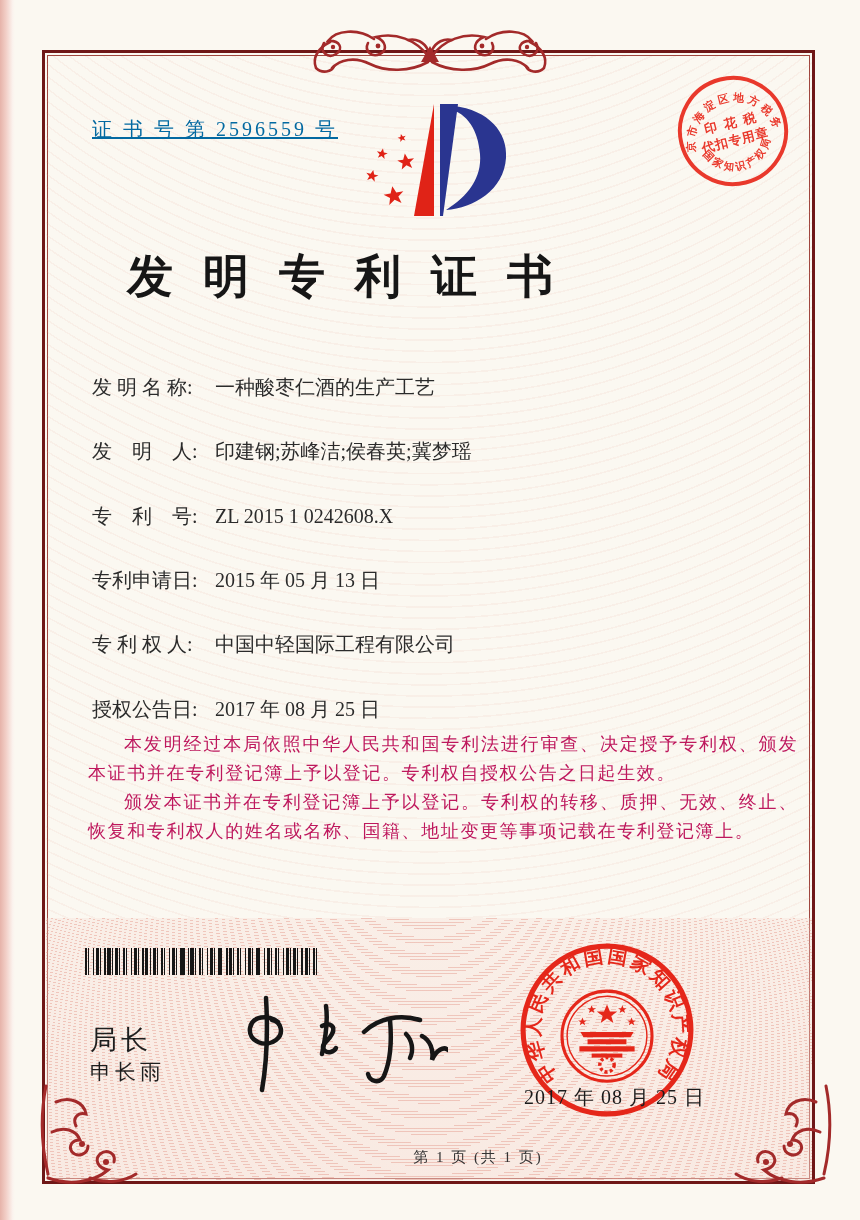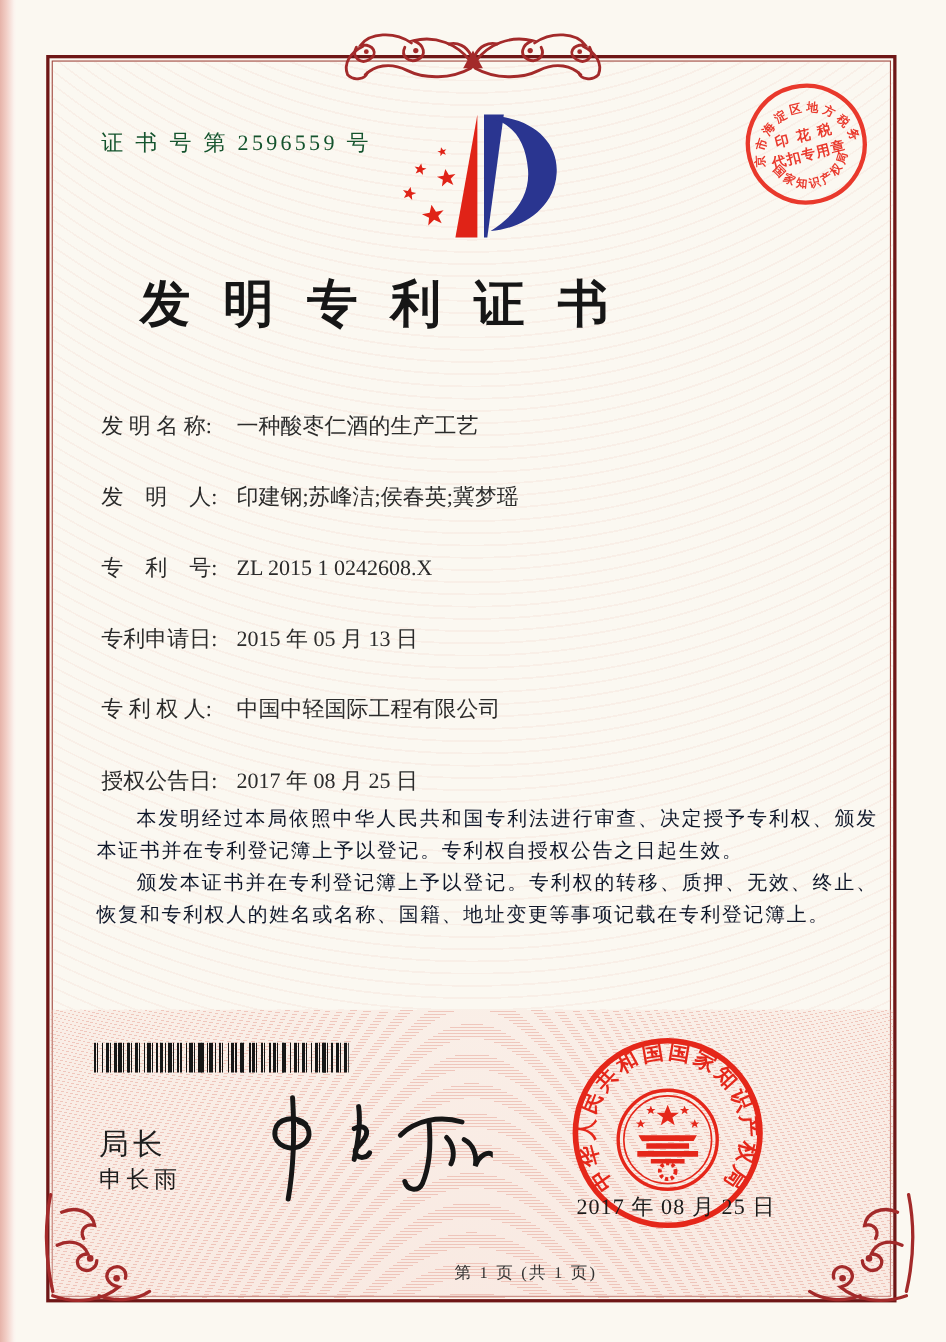--- a/index.html
+++ b/index.html
@@ -19,36 +19,36 @@
     border:1px solid #a0463e;}
   
   .guilloche{position:absolute;left:46px;top:918px;width:766px;height:262px;
     background:
       repeating-radial-gradient(ellipse 160% 220% at 50% -120%,
         rgba(224,139,124,0.40) 0 1px, rgba(0,0,0,0) 1px 6px),
       linear-gradient(180deg, rgba(246,216,208,0.30), rgba(246,216,208,0.45));}
   .guilloche-faint{position:absolute;left:46px;top:56px;width:766px;height:862px;
     background:repeating-radial-gradient(ellipse 170% 240% at 50% -140%,
       rgba(228,160,145,0.10) 0 1px, rgba(0,0,0,0) 1px 7px);}
-  .cert-no{position:absolute;left:92px;top:116px;font-size:20px;letter-spacing:3px;color:#14532d;}
+  .cert-no{position:absolute;left:92px;top:116px;font-size:20px;letter-spacing:3px;color:#0369a1;text-decoration:underline;}
   .title{position:absolute;left:0;top:246px;width:680px;text-align:center;
     font-size:46px;font-weight:bold;letter-spacing:30px;text-indent:30px;color:#161616;}
   
   .logo{position:absolute;left:350px;top:98px;}
   
   .tax-stamp{position:absolute;left:674px;top:72px;width:118px;height:118px;
     transform:rotate(-14deg);opacity:.92;}
   
   .fields{position:absolute;left:92px;top:368px;width:700px;font-size:20px;}
   .field-row{position:absolute;left:0;white-space:nowrap;}
   .field-row .flabel{display:inline-block;min-width:118px;color:#2b2b2b;}
   .field-row .fvalue{color:#2b2b2b;}
   
   .body-text{position:absolute;left:88px;top:730px;width:710px;
-    font-size:18px;line-height:29px;letter-spacing:1.6px;text-align:justify;color:#0f172a;}
+    font-size:18px;line-height:29px;letter-spacing:1.6px;text-align:justify;color:#be185d;}
   .body-text p{margin:0;text-indent:2em;}
   
   .barcode{position:absolute;left:85px;top:948px;width:232px;height:27px;
     background:
      repeating-linear-gradient(90deg,#161616 0 2px,rgba(0,0,0,0) 2px 3px,#161616 3px 4px,rgba(0,0,0,0) 4px 8px,#161616 8px 9px,rgba(0,0,0,0) 9px 11px,#161616 11px 14px,rgba(0,0,0,0) 14px 15px,#161616 15px 16px,rgba(0,0,0,0) 16px 19px),
      repeating-linear-gradient(90deg,rgba(0,0,0,0) 0 23px,#161616 23px 26px,rgba(0,0,0,0) 26px 31px,#161616 31px 32px,rgba(0,0,0,0) 32px 37px);}
   .commissioner{position:absolute;left:90px;top:1022px;font-size:27px;letter-spacing:4px;color:#1e1e1e;
     font-family:"Liberation Sans","DejaVu Sans",sans-serif;}
   .commissioner-name{position:absolute;left:90px;top:1058px;font-size:21px;letter-spacing:4px;color:#1e1e1e;
     font-family:"Liberation Sans","DejaVu Sans",sans-serif;text-align:center;}

